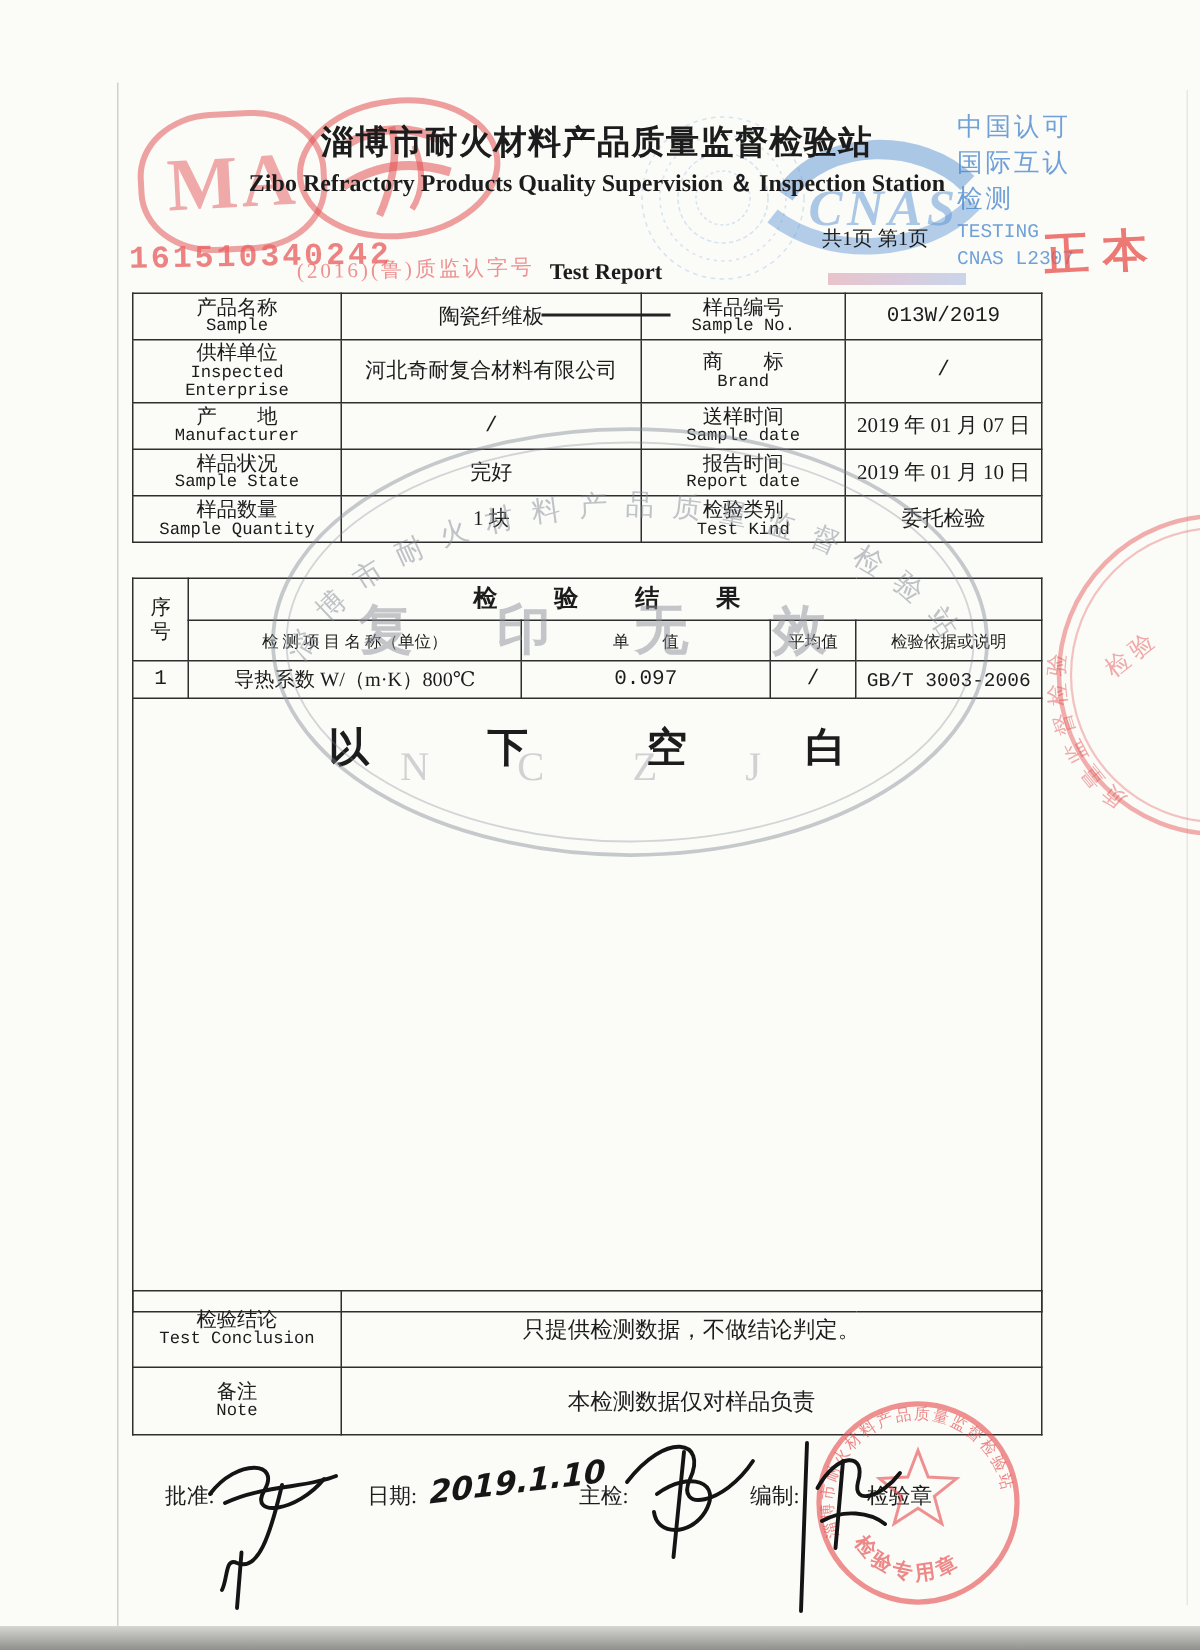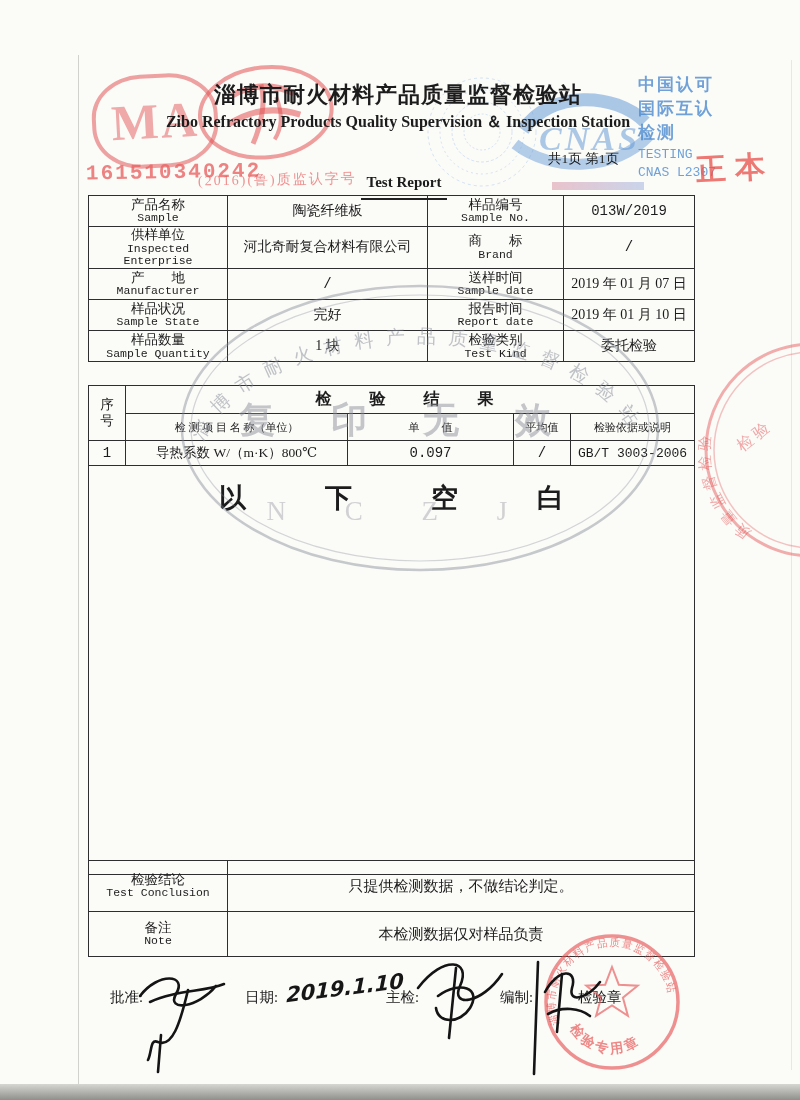--- a/index.html
+++ b/index.html
@@ -12,29 +12,29 @@
   
   .edge-left{left:78px;top:55px;width:1px;height:1032px;background:rgba(60,60,60,.22);}
   .edge-right{left:791px;top:60px;width:1px;height:1010px;background:rgba(60,60,60,.10);}
   .scan-bottom{left:0;top:1084px;width:800px;height:16px;background:linear-gradient(to bottom,#d6d6d3,#8f8f8c);}
 
   
   .station-cn{left:88px;top:80px;width:620px;font-size:22px;font-weight:bold;letter-spacing:1px;}
   .station-en{left:88px;top:112px;width:620px;font-size:16px;font-weight:bold;}
   .title-cn{left:88px;top:134px;width:620px;font-size:31px;font-weight:bold;font-family:"Liberation Sans","DejaVu Sans",sans-serif;}
   .title-en{left:88px;top:174px;width:620px;font-size:15px;font-weight:bold;}
-  .title-en span{border-bottom:2px solid #222;padding:0 6px 8px 6px;margin-left:12px;}
+  .title-en span{border-bottom:2px solid #222;padding:0 6px 19px 6px;margin-left:12px;}
   .pages{left:548px;top:150px;font-size:13.5px;}
   .cert-no{left:86px;top:161px;font-size:21px;font-weight:bold;color:rgba(234,100,100,.8);letter-spacing:2px;transform:rotate(-1deg);}
   .cert-line{left:198px;top:171px;font-size:14px;color:rgba(230,88,88,.65);letter-spacing:2px;transform:rotate(-1deg);}
   .zhengben{left:696px;top:148px;font-size:30px;font-weight:bold;color:rgba(233,85,80,.78);letter-spacing:9px;transform:rotate(-3deg);}
   .smudge{left:552px;top:182px;width:92px;height:8px;background:linear-gradient(to right,rgba(200,90,120,.35),rgba(110,140,210,.35));}
 
   .cnas-lines{left:638px;top:76px;color:rgba(72,136,206,.78);line-height:1.0;}
-  .cnas-cn{font-size:17px;margin-bottom:7px;letter-spacing:2px;font-weight:bold;}
+  .cnas-cn{font-size:17px;margin-bottom:7px;letter-spacing:2px;font-weight:normal;}
   .cnas-en{font-size:13px;margin-bottom:5px;font-family:"Liberation Mono","DejaVu Sans Mono",monospace;}
 
   .ma-stamp{left:92px;top:74px;width:118px;height:86px;border:4px solid rgba(226,88,88,.55);
             border-radius:50px/42px;transform:rotate(-3deg);display:flex;align-items:center;justify-content:center;}
   .ma-stamp .ma-text{font-size:50px;font-weight:bold;color:rgba(226,88,88,.5);font-family:"Liberation Serif",serif;letter-spacing:2px;}
 
   
   table{border-collapse:collapse;table-layout:fixed;}
   td{border:1px solid #2e2e2e;text-align:center;vertical-align:middle;padding:0 2px;overflow:hidden;}
   .t-info{left:88px;top:195px;width:606px;}

